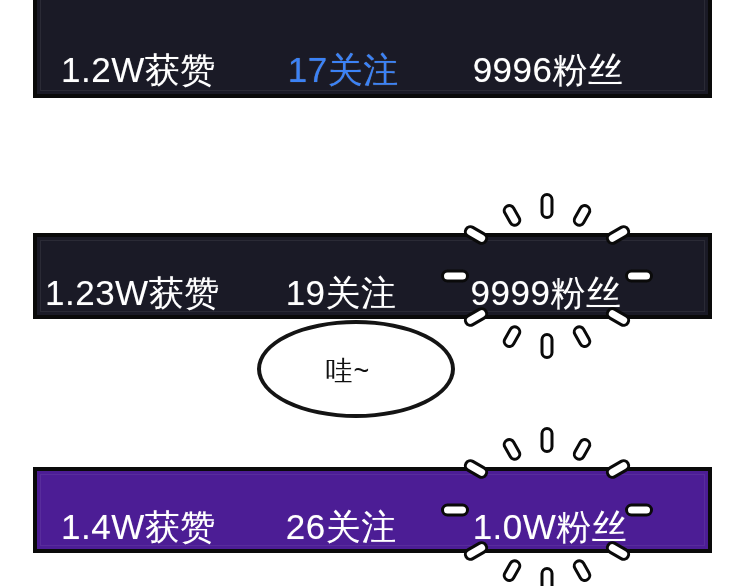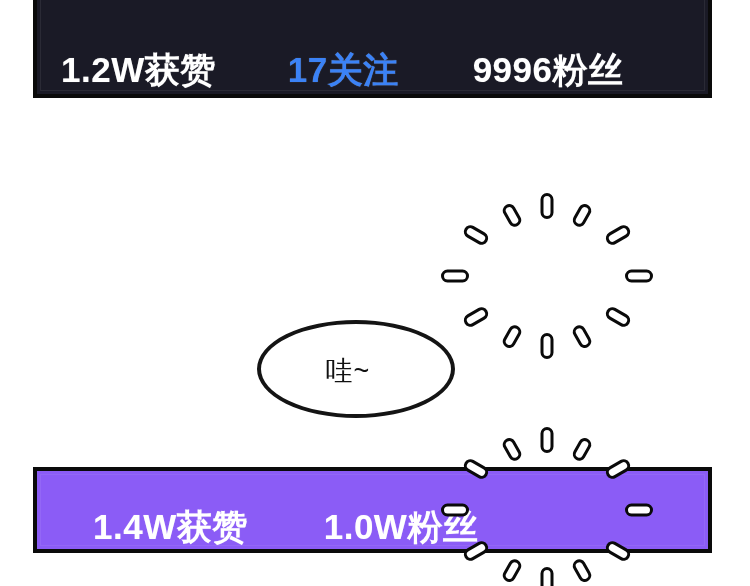--- a/index.html
+++ b/index.html
@@ -39,21 +39,21 @@
     display:flex;
     align-items:center;
     z-index:3;
   }
   .stat {
     color:#ffffff;
     font-size:35px;
     line-height:1;
     letter-spacing:0.5px;
     white-space:nowrap;
-    font-weight:700;
+    font-weight:400;
     text-shadow:0 0 1px rgba(255,255,255,0.35);
     margin-top:32px;
   }
 
   
   #panel-1 .stat-row { padding-top:18px; }
   #panel-1 .s-likes   { margin-left:24px; }
   #panel-1 .s-follow  { margin-left:72px; }
   #panel-1 .s-fans    { margin-left:74px;text-align:right; }
 
@@ -109,43 +109,52 @@
 
   <div class="panel" id="panel-1" style="background: rgb(26, 26, 38); border-color: rgb(10, 10, 10);">
     <div class="inner-edge"></div>
     <div class="stat-row">
       <span class="stat s-likes" style="color: rgb(255, 255, 255);">1.2W获赞</span>
       <span class="stat s-follow" style="color: #3b82f6;">17关注</span>
       <span class="stat s-fans" style="color: rgb(255, 255, 255);">9996粉丝</span>
     </div>
   </div>
 
+  <div class="panel" id="panel-2" style="background: rgb(26, 26, 38); border-color: rgb(10, 10, 10);">
+    <div class="inner-edge"></div>
+    <div class="stat-row">
+      <span class="stat s-likes" style="color: rgb(255, 255, 255);">1.23W获赞</span>
+      <span class="stat s-follow" style="color: rgb(255, 255, 255);">19关注</span>
+      <span class="stat s-fans" style="color: rgb(255, 255, 255);">9999粉丝</span>
+    </div>
+  </div>
   <div class="burst" id="burst-2" style="left: 547px; top: 276px;">
       <div class="ray" style="width: 26px; height: 13px; background: rgb(255, 255, 255); border-color: rgb(10, 10, 10); transform: translate(-13px, -76.5px) rotate(-90deg);"></div>
       <div class="ray" style="width: 24px; height: 13px; background: rgb(255, 255, 255); border-color: rgb(10, 10, 10); transform: translate(23px, -67.1218px) rotate(-60deg);"></div>
       <div class="ray" style="width: 26px; height: 13px; background: rgb(255, 255, 255); border-color: rgb(10, 10, 10); transform: translate(58.0141px, -47.5px) rotate(-30deg);"></div>
       <div class="ray" style="width: 28px; height: 13px; background: rgb(255, 255, 255); border-color: rgb(10, 10, 10); transform: translate(78px, -6.5px) rotate(0deg);"></div>
       <div class="ray" style="width: 26px; height: 13px; background: rgb(255, 255, 255); border-color: rgb(10, 10, 10); transform: translate(58.0141px, 34.5px) rotate(30deg);"></div>
       <div class="ray" style="width: 24px; height: 13px; background: rgb(255, 255, 255); border-color: rgb(10, 10, 10); transform: translate(23px, 54.1218px) rotate(60deg);"></div>
       <div class="ray" style="width: 26px; height: 13px; background: rgb(255, 255, 255); border-color: rgb(10, 10, 10); transform: translate(-13px, 63.5px) rotate(90deg);"></div>
       <div class="ray" style="width: 24px; height: 13px; background: rgb(255, 255, 255); border-color: rgb(10, 10, 10); transform: translate(-47px, 54.1218px) rotate(120deg);"></div>
       <div class="ray" style="width: 26px; height: 13px; background: rgb(255, 255, 255); border-color: rgb(10, 10, 10); transform: translate(-84.0141px, 34.5px) rotate(150deg);"></div>
       <div class="ray" style="width: 28px; height: 13px; background: rgb(255, 255, 255); border-color: rgb(10, 10, 10); transform: translate(-106px, -6.5px) rotate(180deg);"></div>
       <div class="ray" style="width: 26px; height: 13px; background: rgb(255, 255, 255); border-color: rgb(10, 10, 10); transform: translate(-84.0141px, -47.5px) rotate(210deg);"></div>
       <div class="ray" style="width: 24px; height: 13px; background: rgb(255, 255, 255); border-color: rgb(10, 10, 10); transform: translate(-47px, -67.1218px) rotate(240deg);"></div>
     </div>
 
   <div id="speech-bubble">
     <span class="bubble-text">哇~</span>
   </div>
 
-  <div class="panel" id="panel-3" style="background: #8b5cf6; border-color: rgb(10, 10, 10); padding-left: 32px;">
+  <div class="panel" id="panel-3" style="background: #4c1d95; border-color: rgb(10, 10, 10);">
     <div class="inner-edge"></div>
     <div class="stat-row">
       <span class="stat s-likes" style="color: rgb(255, 255, 255);">1.4W获赞</span>
+      <span class="stat s-follow" style="color: rgb(255, 255, 255);">26关注</span>
       <span class="stat s-fans" style="color: rgb(255, 255, 255);">1.0W粉丝</span>
     </div>
   </div>
   <div class="burst" id="burst-3" style="left: 547px; top: 510px;">
       <div class="ray" style="width: 26px; height: 13px; background: rgb(255, 255, 255); border-color: rgb(10, 10, 10); transform: translate(-13px, -76.5px) rotate(-90deg);"></div>
       <div class="ray" style="width: 24px; height: 13px; background: rgb(255, 255, 255); border-color: rgb(10, 10, 10); transform: translate(23px, -67.1218px) rotate(-60deg);"></div>
       <div class="ray" style="width: 26px; height: 13px; background: rgb(255, 255, 255); border-color: rgb(10, 10, 10); transform: translate(58.0141px, -47.5px) rotate(-30deg);"></div>
       <div class="ray" style="width: 28px; height: 13px; background: rgb(255, 255, 255); border-color: rgb(10, 10, 10); transform: translate(78px, -6.5px) rotate(0deg);"></div>
       <div class="ray" style="width: 26px; height: 13px; background: rgb(255, 255, 255); border-color: rgb(10, 10, 10); transform: translate(58.0141px, 34.5px) rotate(30deg);"></div>
       <div class="ray" style="width: 24px; height: 13px; background: rgb(255, 255, 255); border-color: rgb(10, 10, 10); transform: translate(23px, 54.1218px) rotate(60deg);"></div>

